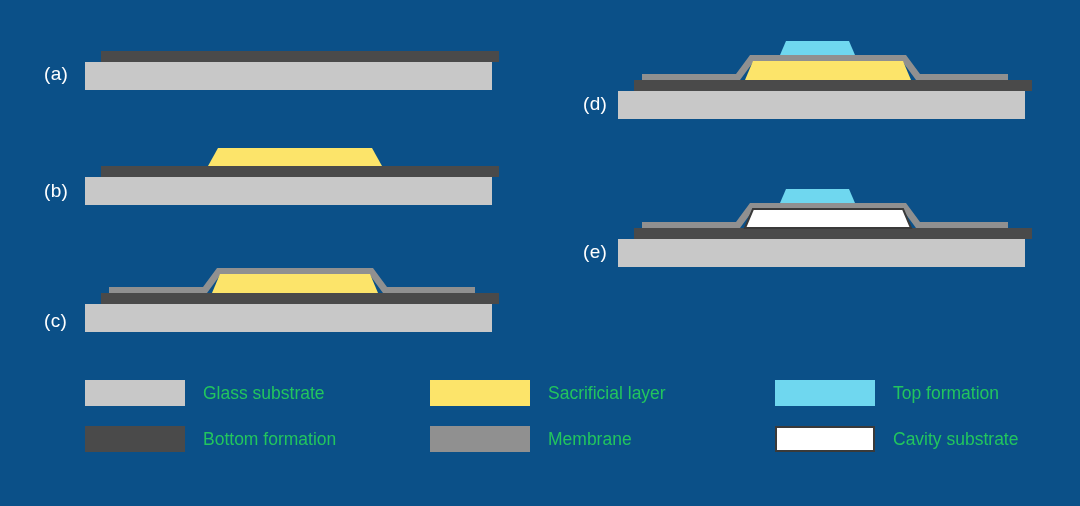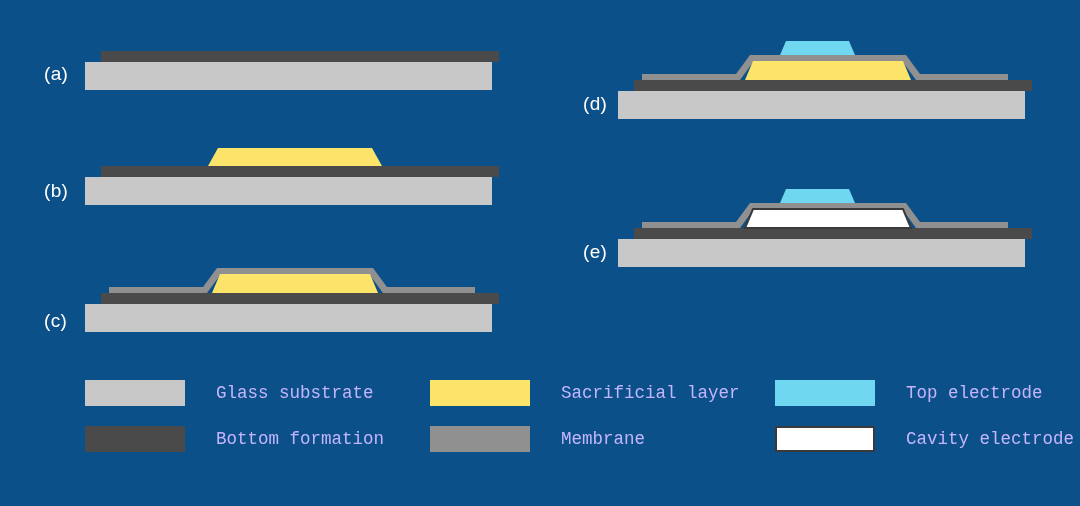--- a/index.html
+++ b/index.html
@@ -24,26 +24,26 @@
   .legend{position:absolute;left:0;top:380px;width:1080px;height:100px;}
   .legend-col{position:absolute;top:0;}
   .legend-item{position:relative;height:46px;}
   .legend-swatch{
     position:absolute;left:0;top:0;
     width:100px;height:26px;
     box-sizing:border-box;
   }
   .legend-text{
     position:absolute;
-    left:131px;top:-1px;
-    color:#c4b5fd;
+    left:118px;top:-1px;
+    color:#22c55e;
     font-size:17.5px;
     line-height:28px;
     white-space:nowrap;
-    font-family:Liberation Mono, monospace;
+    font-family:Liberation Sans, sans-serif;
   }
 </style>
 </head>
 <body>
 
 <div id="diagram-root">
     <div class="panel" style="left:85px;top:40px;width:420px;height:55px;">
       <svg class="panel-svg" width="420" height="55" viewBox="0 0 420 55">
         <rect x="0" y="22" width="407" height="28" fill="#c8c8c8"></rect>
         <rect x="16" y="11" width="398" height="11" fill="#4a4a4a"></rect>
@@ -105,20 +105,20 @@
         <div class="legend-text">Sacrificial layer</div>
       </div>
       <div class="legend-item">
         <div class="legend-swatch" style="background:#909090;"></div>
         <div class="legend-text">Membrane</div>
       </div>
     </div>
     <div class="legend-col" style="left:775px;">
       <div class="legend-item">
         <div class="legend-swatch" style="background:#6fd7ef;"></div>
-        <div class="legend-text">Top electrode</div>
+        <div class="legend-text">Top formation</div>
       </div>
       <div class="legend-item">
         <div class="legend-swatch" style="background:#ffffff;border:2px solid #3a3a3a;"></div>
-        <div class="legend-text">Cavity electrode</div>
+        <div class="legend-text">Cavity substrate</div>
       </div>
     </div>
   </div>
 
 </body></html>

